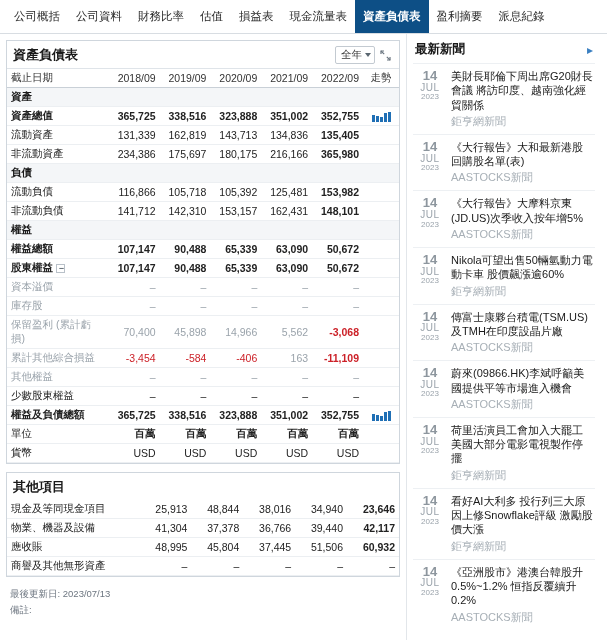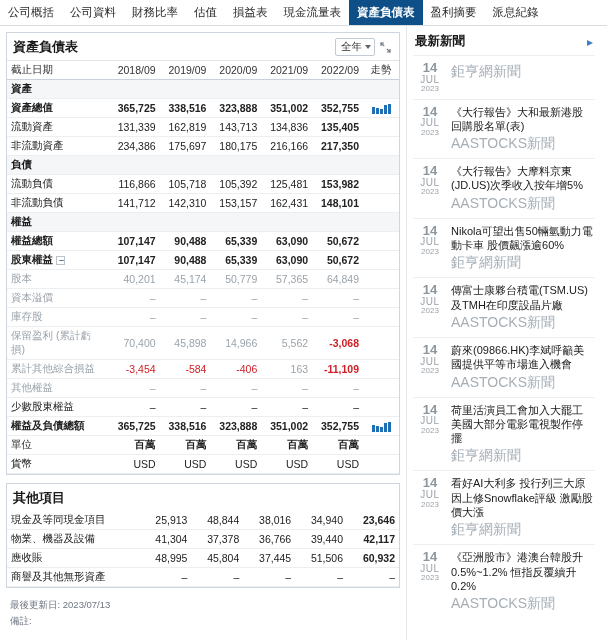--- a/index.html
+++ b/index.html
@@ -11,24 +11,24 @@
     font-size: 11px;
     color: #222;
     overflow: hidden;
   }
   .page { position: relative; width: 607px; height: 640px; }
 
   
   .topnav {
     display: flex;
     align-items: stretch;
-    height: 26px;
+    height: 34px;
     border-bottom: 1px solid #d8dde2;
     background: #ffffff;
-    padding-left: 0;
+    padding-left: 6px;
   }
   .topnav .navitem {
     display: flex; align-items: center;
     padding: 0 8px;
     font-size: 11.5px;
     color: #2b2b2b;
     white-space: nowrap;
     cursor: pointer;
   }
   .topnav .navitem.active {
@@ -185,21 +185,21 @@
   .news-date .m { font-size: 10px; letter-spacing: .5px; }
   .news-date .y { font-size: 8px; }
   .news-body { flex: 1 1 auto; min-width: 0; }
   .news-text {
     font-size: 11px;
     line-height: 1.3;
     color: #1a1a1a;
     cursor: pointer;
   }
   .news-src {
-    font-size: 14px;
+    font-size: 11px;
     color: #a7afb6;
     margin-top: 2px;
   }
 </style>
 </head>
 <body>
 
 <div class="page">
 
   <div class="topnav">
@@ -298,21 +298,21 @@
               <td class="num last">135,405</td>
               <td></td>
             </tr>
 
             <tr>
               <td class="lbl">非流動資產</td>
               <td class="num">234,386</td>
               <td class="num">175,697</td>
               <td class="num">180,175</td>
               <td class="num">216,166</td>
-              <td class="num last">217,350</td>
+              <td class="num last">365,980</td>
               <td></td>
             </tr>
 
             <tr class="section">
               <td colspan="7">負債</td>
             </tr>
 
 
             <tr>
               <td class="lbl">流動負債</td>
@@ -353,29 +353,20 @@
                 <span>股東權益</span><span class="expander">－</span>
               </td>
               <td class="num">107,147</td>
               <td class="num">90,488</td>
               <td class="num">65,339</td>
               <td class="num">63,090</td>
               <td class="num last">50,672</td>
               <td></td>
             </tr>
 
-            <tr style="color:#9aa3ab">
-              <td class="lbl" style="color:#9aa3ab">股本</td>
-              <td class="num" style="color:#9aa3ab">40,201</td>
-              <td class="num" style="color:#9aa3ab">45,174</td>
-              <td class="num" style="color:#9aa3ab">50,779</td>
-              <td class="num" style="color:#9aa3ab">57,365</td>
-              <td class="num" style="color:#9aa3ab">64,849</td>
-              <td></td>
-            </tr>
 
             <tr>
               <td class="lbl" style="color:#9aa3ab">資本溢價</td>
               <td class="num" style="color:#9aa3ab">–</td>
               <td class="num" style="color:#9aa3ab">–</td>
               <td class="num" style="color:#9aa3ab">–</td>
               <td class="num" style="color:#9aa3ab">–</td>
               <td class="num" style="color:#9aa3ab">–</td>
               <td></td>
             </tr>
@@ -528,20 +519,21 @@
         <div class="news-arrow">▸</div>
       </div>
 
       <div class="news-item">
         <div class="news-date">
           <div class="d">14</div>
           <div class="m">JUL</div>
           <div class="y">2023</div>
         </div>
         <div class="news-body">
+          <div class="news-text">美財長耶倫下周出席G20財長會議 將訪印度、越南強化經貿關係</div>
           <div class="news-src">鉅亨網新聞</div>
         </div>
       </div>
 
       <div class="news-item">
         <div class="news-date">
           <div class="d">14</div>
           <div class="m">JUL</div>
           <div class="y">2023</div>
         </div>

